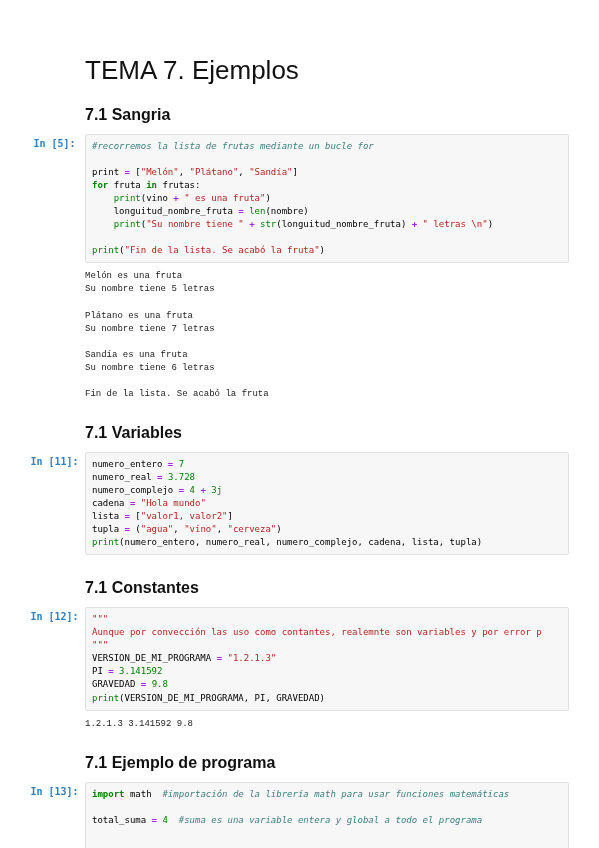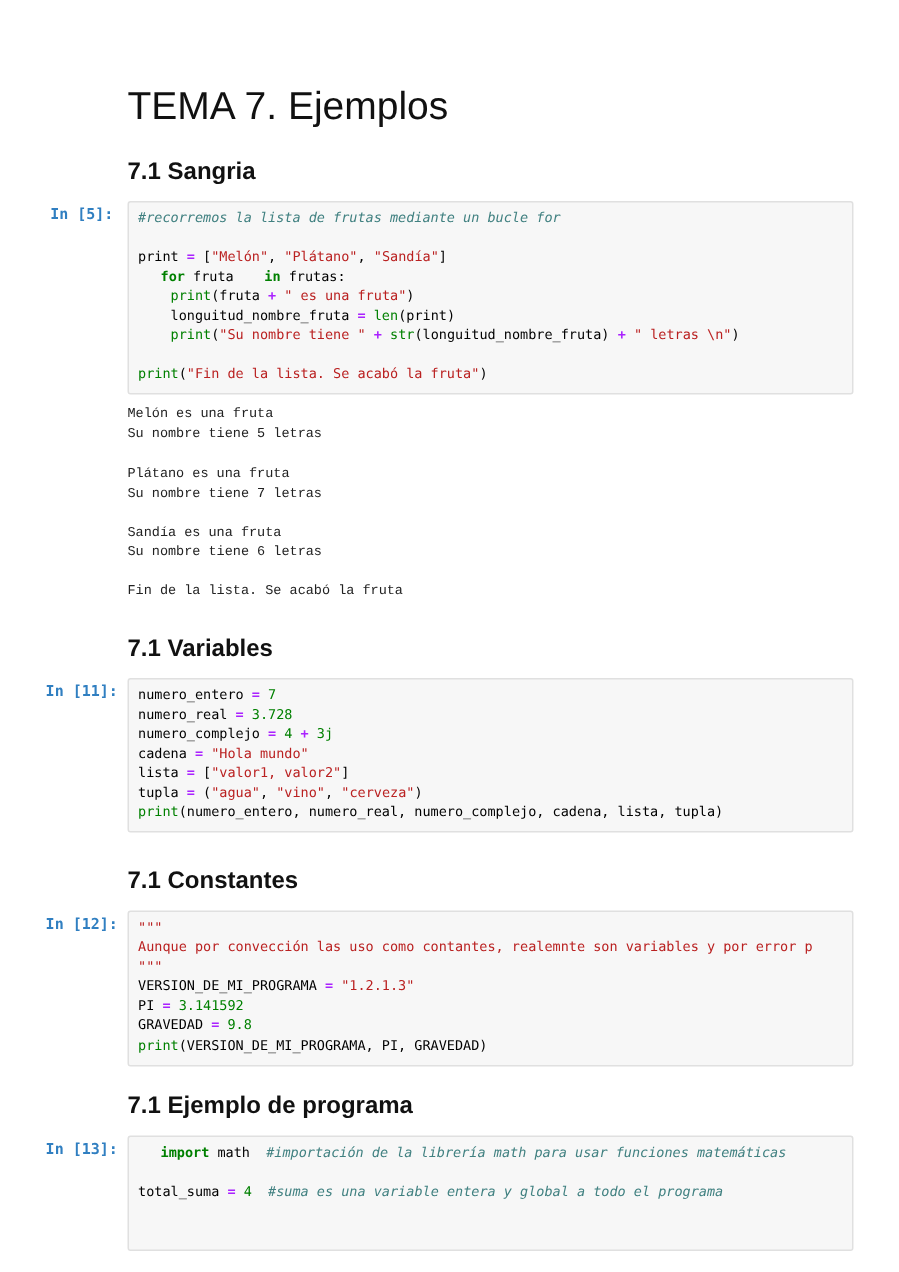--- a/index.html
+++ b/index.html
@@ -57,42 +57,42 @@
     padding: 5px 0 5px 0;
     font-family: Liberation Mono, monospace;
     font-size: 9px;
     line-height: 1.45;
     white-space: pre;
     color: #222;
   }
   
   .c-comment { color: #408080; font-style: italic; }
   .c-string  { color: #ba2121; }
-  .c-keyword { color: #008000; font-weight: bold; margin-left: 15px; }
+  .c-keyword { color: #008000; font-weight: bold; }
   .c-builtin { color: #008000; }
   .c-op      { color: #aa22ff; font-weight: bold; }
   .c-number  { color: #008000; }
 </style>
 </head>
 <body>
 
 <div class="page">
 
   <h1>TEMA 7. Ejemplos</h1>
 
   <h2>7.1 Sangria</h2>
 
   <div class="cell">
     <div class="prompt">In [5]:</div>
     <div class="code"><span class="c-comment">#recorremos la lista de frutas mediante un bucle for</span>
 
 <span>print </span><span class="c-op">=</span><span> [</span><span class="c-string">"Melón"</span><span>, </span><span class="c-string">"Plátano"</span><span>, </span><span class="c-string">"Sandía"</span><span>]</span>
 <span class="c-keyword">for</span><span> fruta </span><span class="c-keyword">in</span><span> frutas:</span>
-<span>    </span><span class="c-builtin">print</span><span>(fruta </span><span class="c-op">+</span><span> </span><span class="c-string">" es una fruta"</span><span>)</span>
-<span>    longuitud_nombre_fruta </span><span class="c-op">=</span><span> </span><span class="c-builtin">len</span><span>(print)</span>
+<span>    </span><span class="c-builtin">print</span><span>(vino </span><span class="c-op">+</span><span> </span><span class="c-string">" es una fruta"</span><span>)</span>
+<span>    longuitud_nombre_fruta </span><span class="c-op">=</span><span> </span><span class="c-builtin">len</span><span>(nombre)</span>
 <span>    </span><span class="c-builtin">print</span><span>(</span><span class="c-string">"Su nombre tiene "</span><span> </span><span class="c-op">+</span><span> </span><span class="c-builtin">str</span><span>(longuitud_nombre_fruta) </span><span class="c-op">+</span><span> </span><span class="c-string">" letras \n"</span><span>)</span>
 
 <span class="c-builtin">print</span><span>(</span><span class="c-string">"Fin de la lista. Se acabó la fruta"</span><span>)</span></div>
   </div>
   <div class="cell">
     <div class="prompt"></div>
     <div class="output">Melón es una fruta
 Su nombre tiene 5 letras 
 
 Plátano es una fruta
@@ -125,20 +125,24 @@
   <div class="cell">
     <div class="prompt">In [12]:</div>
     <div class="code"><span class="c-string">"""</span>
 <span class="c-string">Aunque por convección las uso como contantes, realemnte son variables y por error p</span>
 <span class="c-string">"""</span>
 <span>VERSION_DE_MI_PROGRAMA </span><span class="c-op">=</span><span> </span><span class="c-string">"1.2.1.3"</span>
 <span>PI </span><span class="c-op">=</span><span> </span><span class="c-number">3.141592</span>
 <span>GRAVEDAD </span><span class="c-op">=</span><span> </span><span class="c-number">9.8</span>
 <span class="c-builtin">print</span><span>(VERSION_DE_MI_PROGRAMA, PI, GRAVEDAD)</span></div>
   </div>
+  <div class="cell">
+    <div class="prompt"></div>
+    <div class="output">1.2.1.3 3.141592 9.8</div>
+  </div>
 
   <h2>7.1 Ejemplo de programa</h2>
 
   <div class="cell">
     <div class="prompt">In [13]:</div>
     <div class="code"><span class="c-keyword">import</span><span> math  </span><span class="c-comment">#importación de la librería math para usar funciones matemáticas</span>
 
 <span>total_suma </span><span class="c-op">=</span><span> </span><span class="c-number">4</span><span>  </span><span class="c-comment">#suma es una variable entera y global a todo el programa</span>
 
 

